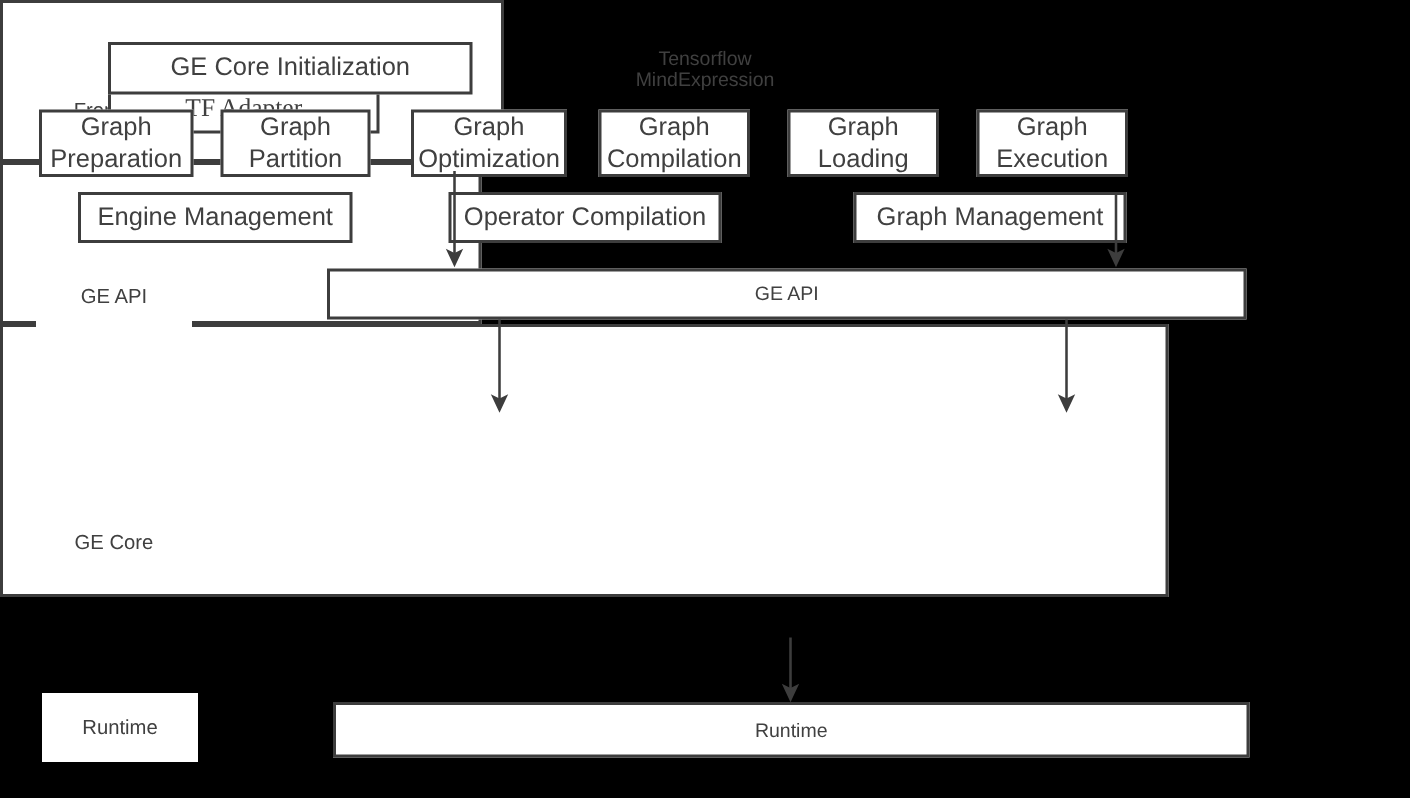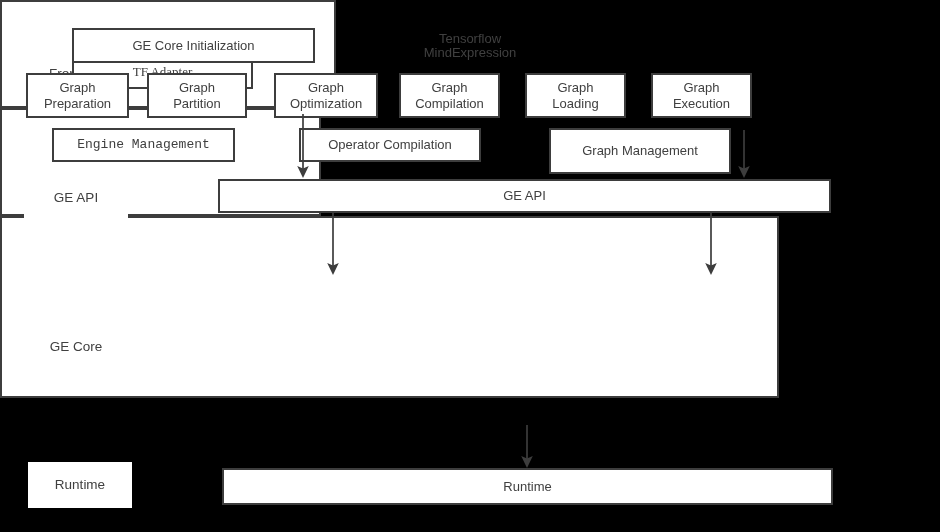--- a/index.html
+++ b/index.html
@@ -18,21 +18,21 @@
   .box {
     position: absolute;
     background: #ffffff;
     color: #404040;
     box-sizing: border-box;
     display: flex;
     align-items: center;
     justify-content: center;
     text-align: center;
     line-height: 1.18;
-    font-size: 13px;
+    font-size: 17px;
     white-space: pre-line;
   }
   
   .label-box {
     border: none;
     font-size: 13.5px;
   }
   
   .framed {
     border: 2px solid #3d3d3d;
@@ -69,21 +69,21 @@
 <div id="canvas">
 
   <div class="box label-box" style="left:26px; top:50px; width:104px; height:47px;">
     <span>Front end</span>
   </div>
 
   <div class="box label-box" style="left:24px; top:175px; width:104px; height:46px;">
     <span>GE API</span>
   </div>
 
-  <div class="box label-box" style="left:24px; top:324px; width:104px; height:46px;">
+  <div class="box label-box" style="left:24px; top:324px; width:104px; height:46px;align-items:flex-end;">
     <span>GE Core</span>
   </div>
 
   <div class="box label-box" style="left:28px; top:462px; width:104px; height:46px;">
     <span>Runtime</span>
   </div>
 
   <div class="container-box" style="left:141px; top:25px; width:332px; height:104px;">
     <div class="container-title" style="left:0; right:0; top:31px;">Tensorflow</div>
     <div class="box framed" style="left:72px; top:55px; width:181px; height:34px;font-family:Liberation Serif, serif;">
@@ -123,27 +123,27 @@
     </div>
     <div class="box framed" style="left:525px; top:73px; width:101px; height:45px;">
       <span>Graph
 Loading</span>
     </div>
     <div class="box framed" style="left:651px; top:73px; width:101px; height:45px;">
       <span>Graph
 Execution</span>
     </div>
 
-    <div class="box framed" style="left:52px; top:128px; width:183px; height:34px;font-family:Liberation Mono, monospace;">
+    <div class="box framed" style="left:52px; top:128px; width:183px; height:34px;">
       <span>Engine Management</span>
     </div>
     <div class="box framed" style="left:299px; top:128px; width:182px; height:34px;">
       <span>Operator Compilation</span>
     </div>
-    <div class="box framed" style="left:549px; top:128px; width:182px; height:46px;">
+    <div class="box framed" style="left:569px; top:128px; width:182px; height:34px;">
       <span>Graph Management</span>
     </div>
   </div>
 
   <div class="box bar" style="left:222px; top:468px; width:611px; height:37px;">
     <span>Runtime</span>
   </div>
 
   <svg class="arrow-svg" viewBox="0 0 940 532">
     <defs>

